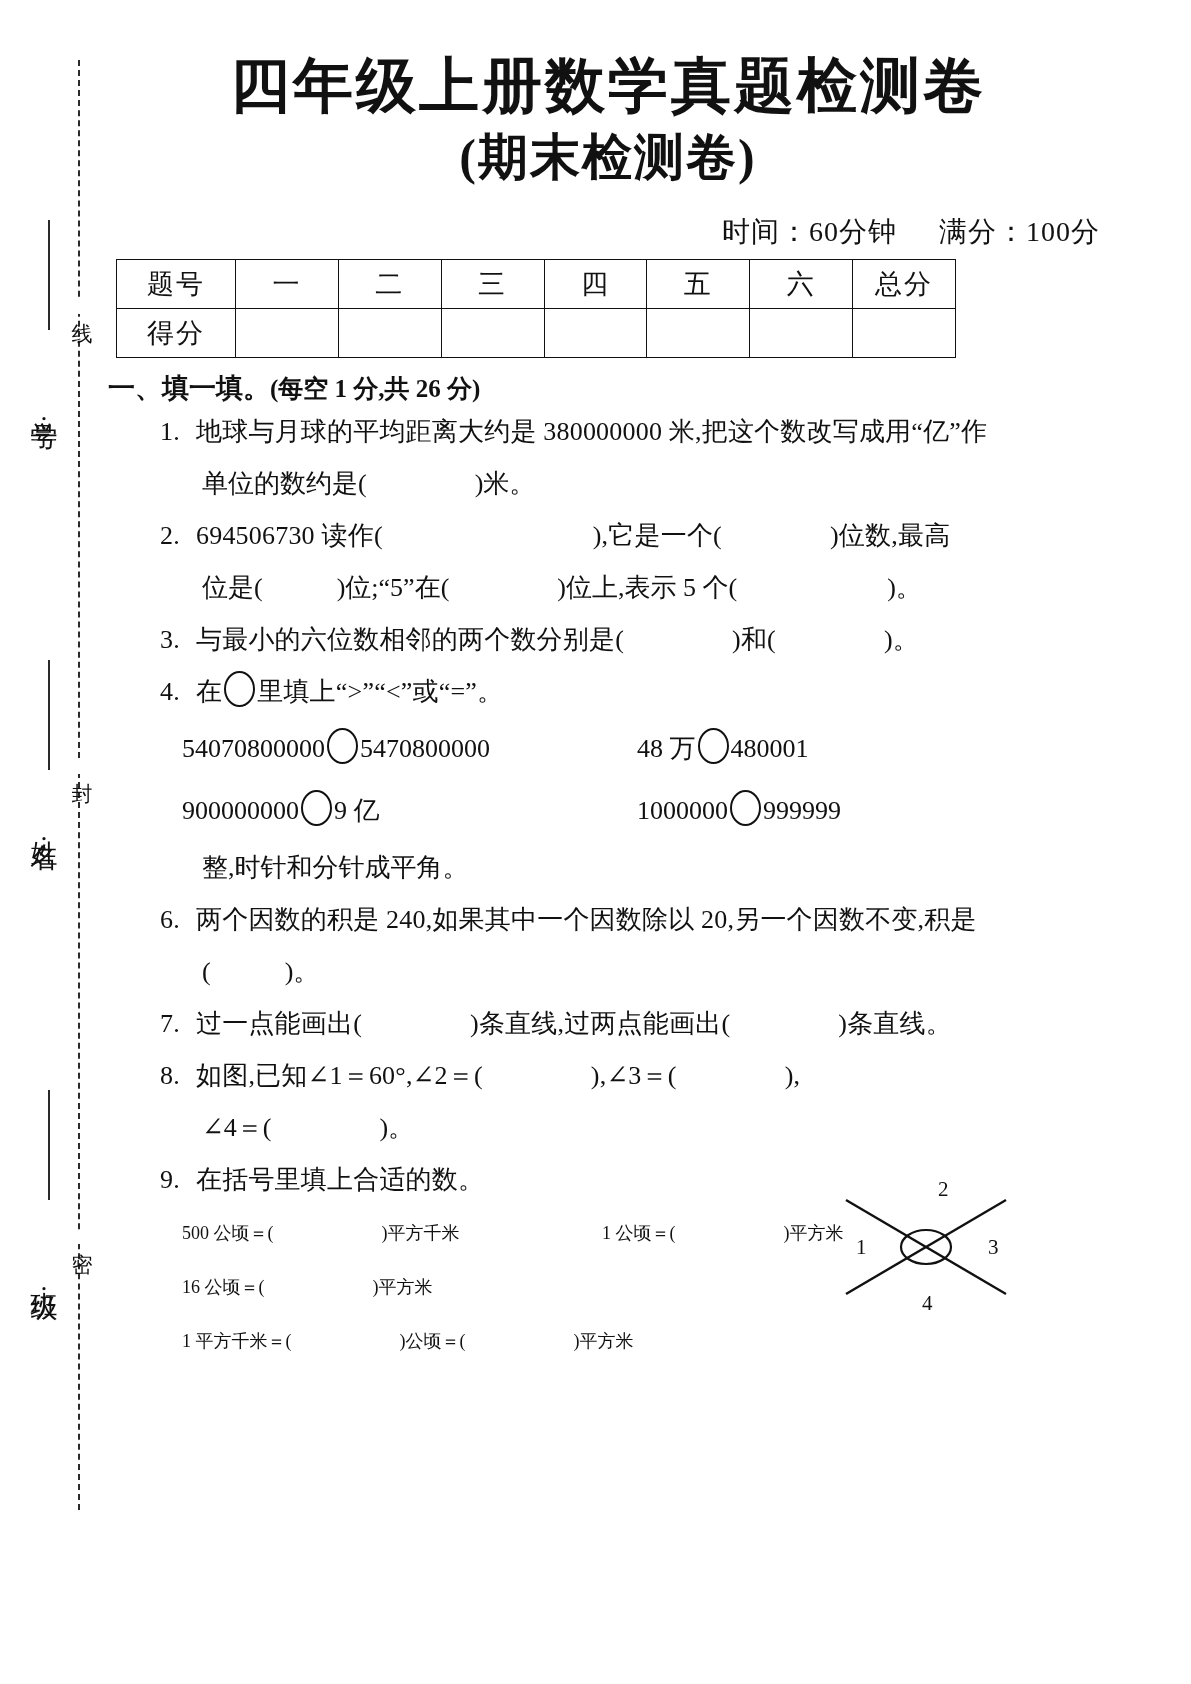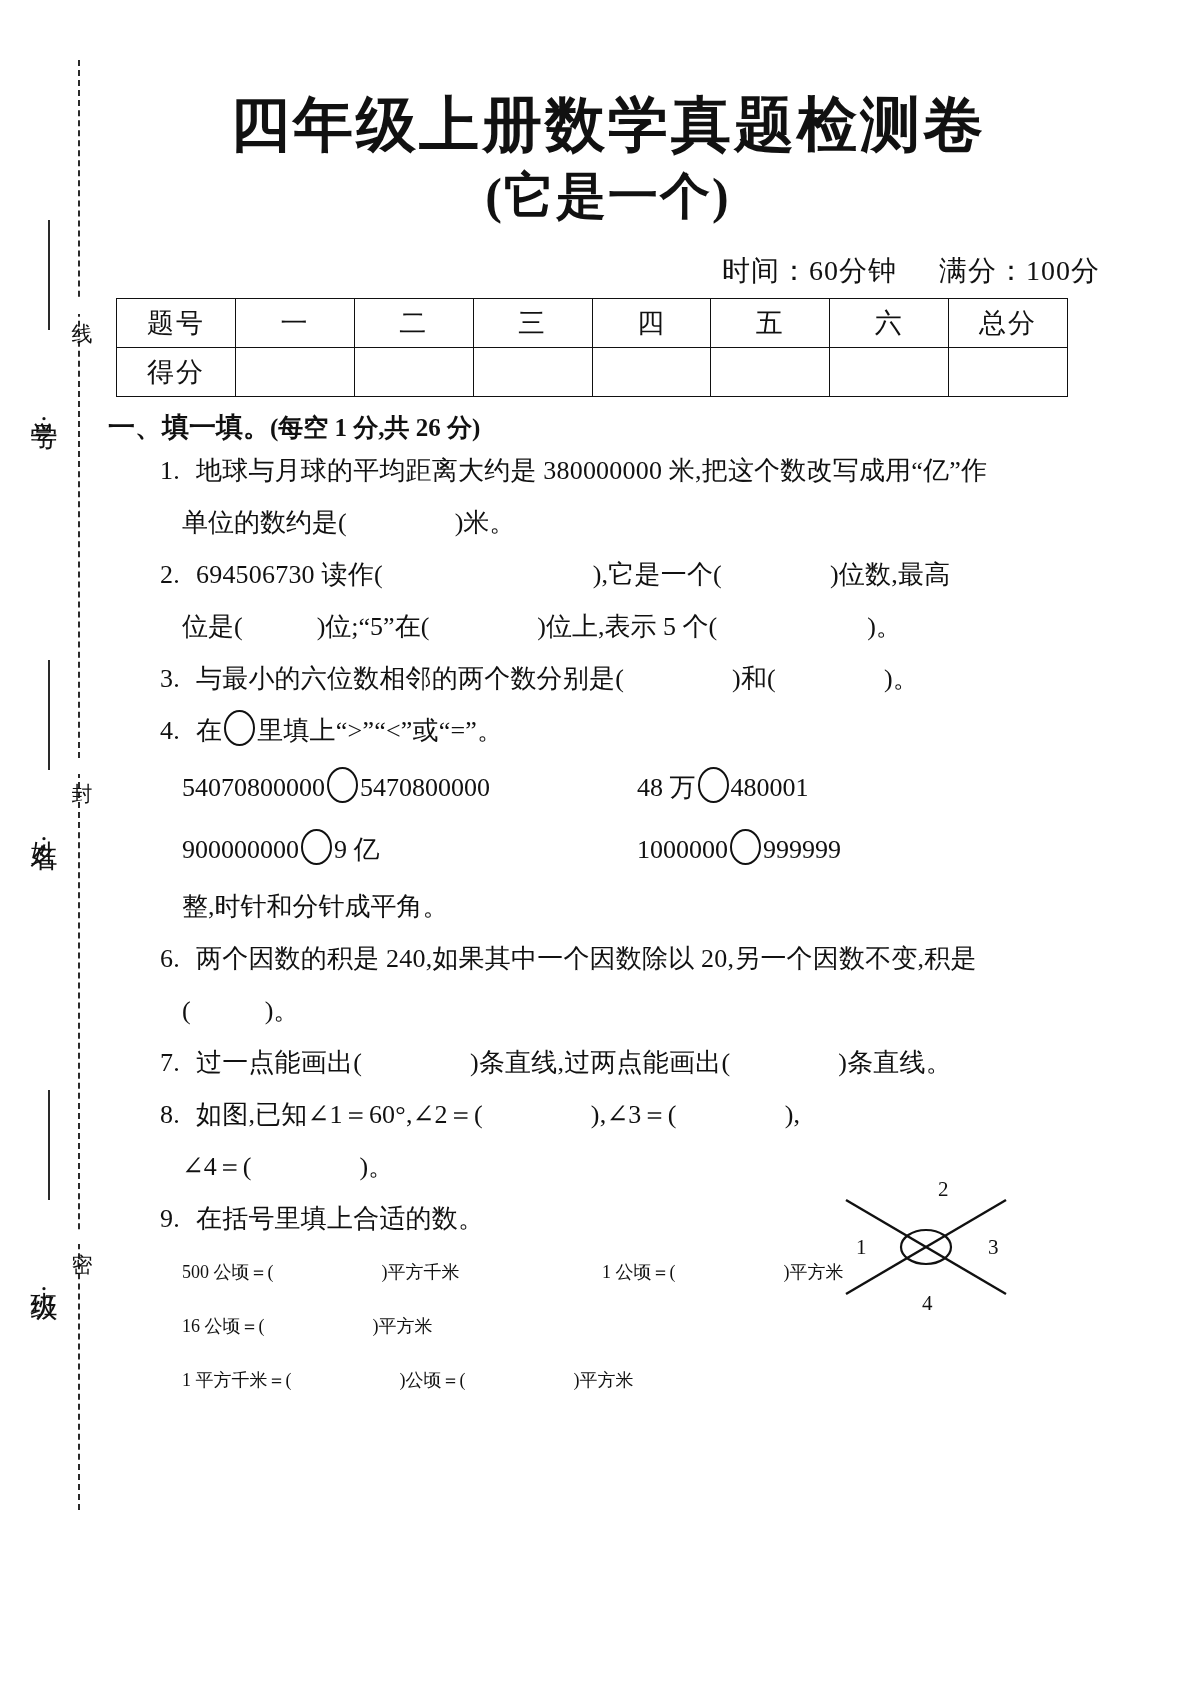--- a/index.html
+++ b/index.html
@@ -69,21 +69,21 @@
     top: 0;
     width: 1000px;
     height: 1684px;
   }
 
   .title-main {
     text-align: center;
     font-size: 60px;
     font-weight: bold;
     letter-spacing: 3px;
-    margin-top: 91px;
+    margin-top: 52px;
     line-height: 1.16;
     font-family: "Liberation Serif", "DejaVu Serif", serif;
   }
   .title-sub {
     text-align: center;
     font-size: 50px;
     font-weight: bold;
     letter-spacing: 2px;
     margin-top: 6px;
     line-height: 1.18;
@@ -95,21 +95,21 @@
     font-size: 28px;
     padding-right: 8px;
     letter-spacing: 1px;
   }
   .meta-row .gap { display: inline-block; width: 26px; }
 
   
   table.score-table {
     margin-top: 8px;
     border-collapse: collapse;
-    width: 952px;
+    width: 840px;
     margin-left: 8px;
     table-layout: fixed;
   }
   table.score-table td {
     border: 1.6px solid #111111;
     height: 46px;
     text-align: center;
     font-size: 27px;
     letter-spacing: 2px;
   }
@@ -132,21 +132,21 @@
     margin-left: 52px;
     position: relative;
     letter-spacing: 0.2px;
   }
   .q-num {
     display: inline-block;
     width: 36px;
   }
   .q-body { display: inline; }
   .q-cont {
-    margin-left: 74px;
+    margin-left: 94px;
     font-size: 26px;
     line-height: 52px;
   }
   .blank-sm { display: inline-block; width: 74px; }
   .blank-md { display: inline-block; width: 108px; }
   .blank-lg { display: inline-block; width: 150px; }
   .blank-xl { display: inline-block; width: 210px; }
 
   .circle-op {
     display: inline-block;
@@ -199,21 +199,21 @@
   <div class="seal-char" style="top:1230px;">密</div>
 
   <div class="info-label" style="top:400px;">学号:</div>
   <div class="info-label" style="top:820px;">姓名:</div>
   <div class="info-label" style="top:1270px;">班级:</div>
 </div>
 
 <div class="sheet">
 
   <div class="title-main">四年级上册数学真题检测卷</div>
-  <div class="title-sub">(它是一个)</div>
+  <div class="title-sub">(期末检测卷)</div>
 
   <div class="meta-row">
     <span>时间：60分钟</span>
     <span class="gap"></span>
     <span>满分：100分</span>
   </div>
 
   <table class="score-table">
     <tbody>
         <tr>

